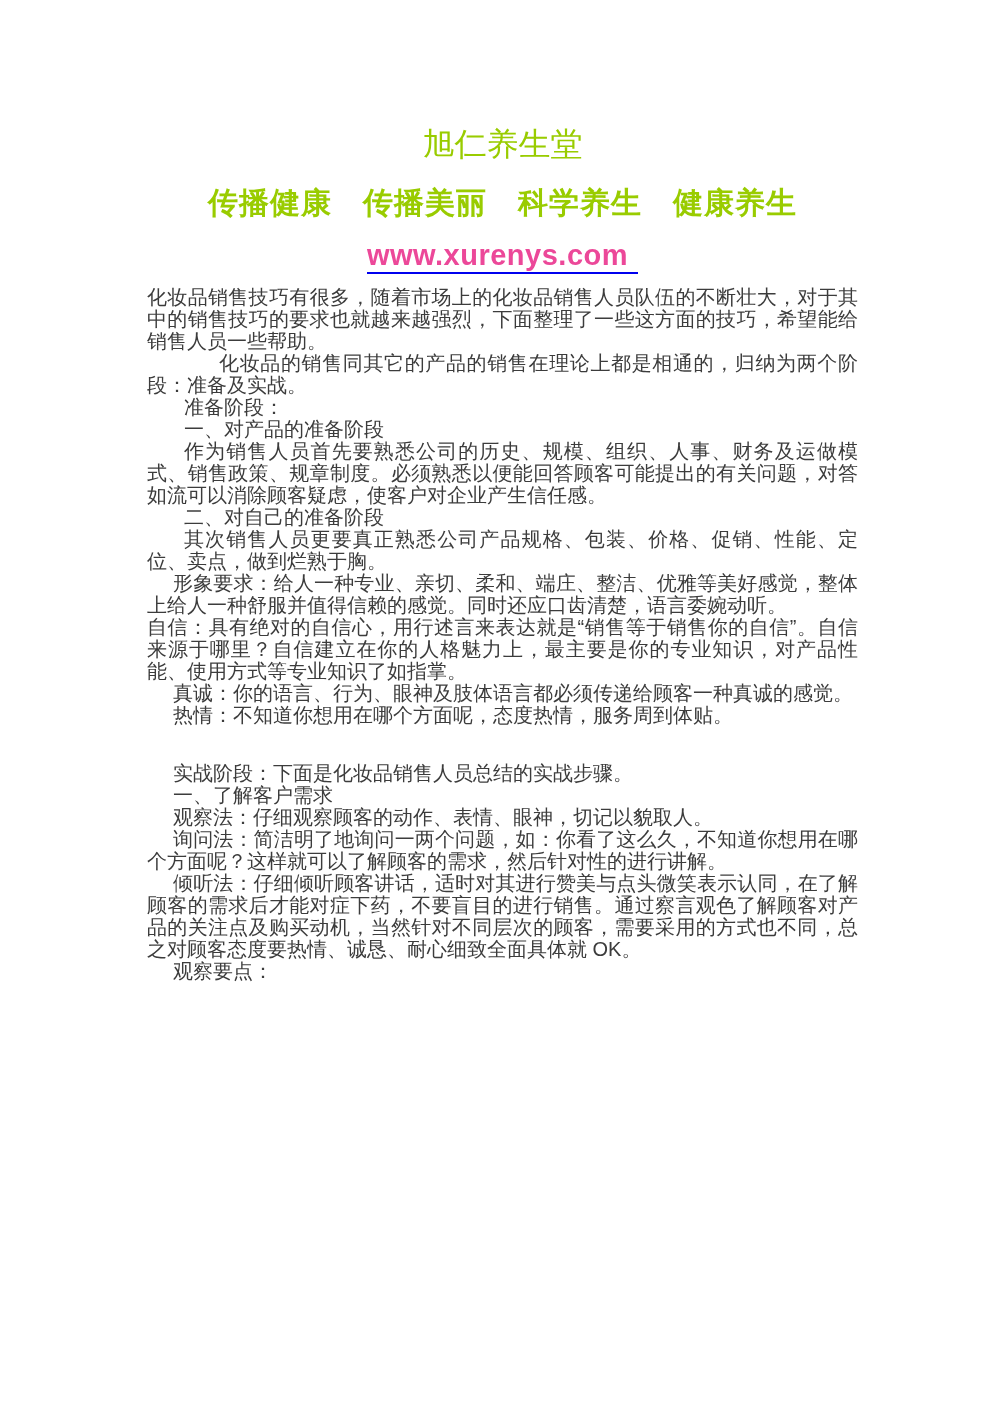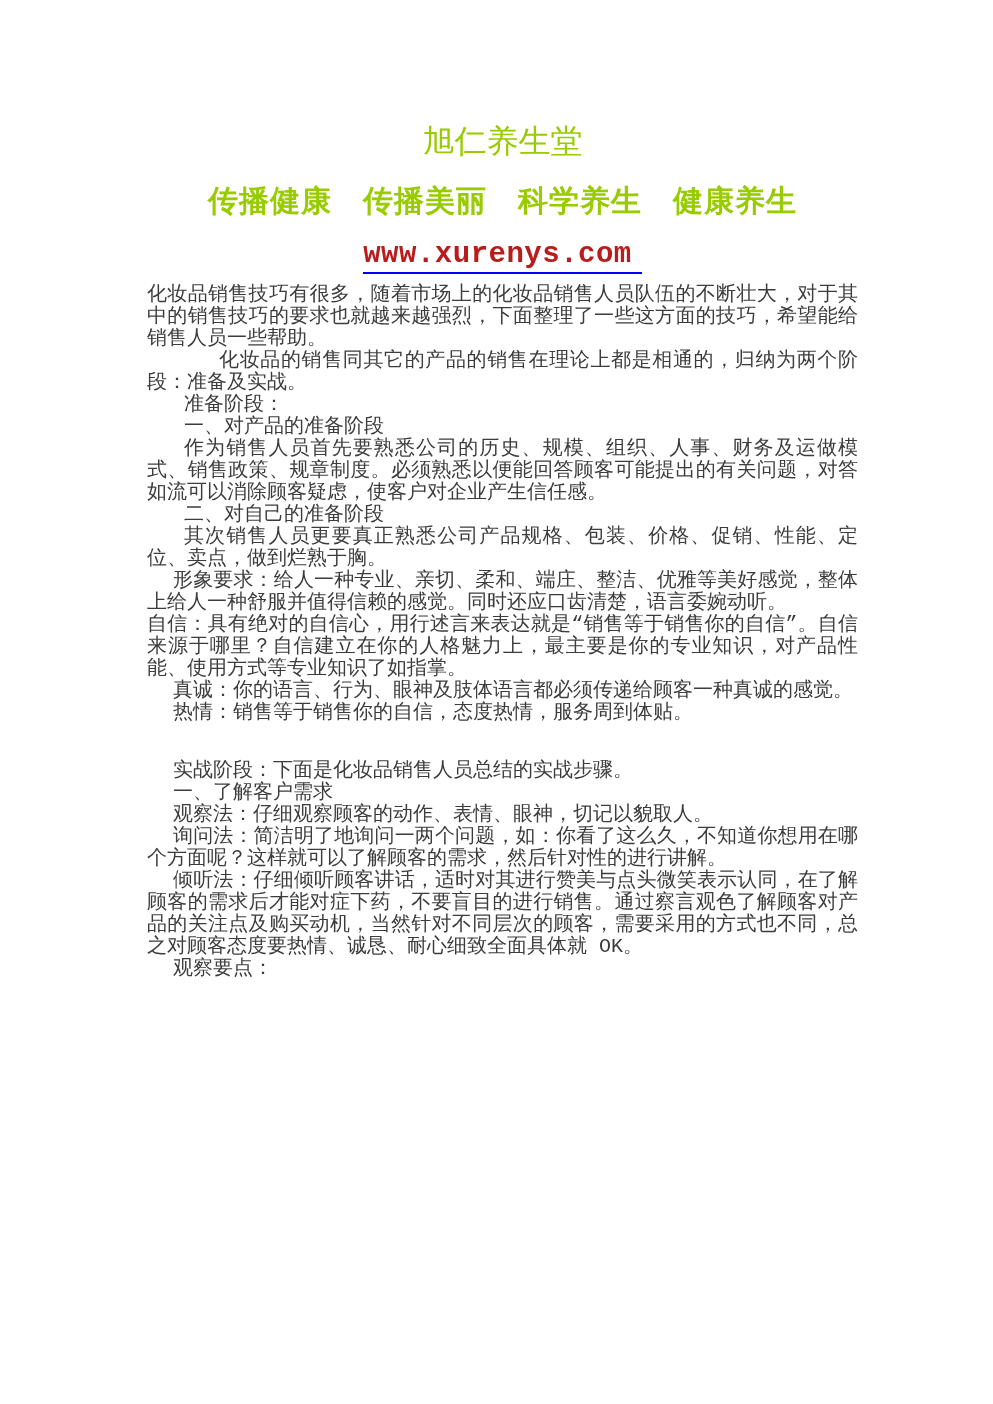--- a/index.html
+++ b/index.html
@@ -3,21 +3,21 @@
 <meta charset="utf-8">
 <title>Document</title>
 <style>
   html,body{margin:0;padding:0;background:#ffffff;}
   .page{
     position:relative;
     width:993px;
     height:1248px;
     background:#ffffff;
     overflow:hidden;
-    font-family:Liberation Mono, monospace;
+    font-family:Liberation Sans, sans-serif;
   }
   .doc{
     padding:0 135px 0 147px;
   }
   .title{
     margin:124px 0 0 0;
     text-align:center;
     font-size:32px;
     line-height:40px;
     font-weight:400;
@@ -34,21 +34,21 @@
   }
   .linkline{
     margin:14px 0 0 0;
     text-align:center;
     line-height:34px;
   }
   .site-link{
     display:inline-block;
     font-size:29px;
     font-weight:700;
-    color:#b91c1c;
+    color:#ec4899;
     text-decoration:none;
     border-bottom:2px solid #0000ee;
     padding-right:10px;
     letter-spacing:0.5px;
   }
   .body-text{
     margin-top:9px;
     color:#3c3c3c;
     font-size:20px;
   }
@@ -78,21 +78,21 @@
         <p class="para ind-none">化妆品销售技巧有很多，随着市场上的化妆品销售人员队伍的不断壮大，对于其中的销售技巧的要求也就越来越强烈，下面整理了一些这方面的技巧，希望能给销售人员一些帮助。</p>
         <p class="para ind-big">化妆品的销售同其它的产品的销售在理论上都是相通的，归纳为两个阶段：准备及实战。</p>
         <p class="para ind-std">准备阶段：</p>
         <p class="para ind-std">一、对产品的准备阶段</p>
         <p class="para ind-std">作为销售人员首先要熟悉公司的历史、规模、组织、人事、财务及运做模式、销售政策、规章制度。必须熟悉以便能回答顾客可能提出的有关问题，对答如流可以消除顾客疑虑，使客户对企业产生信任感。</p>
         <p class="para ind-std">二、对自己的准备阶段</p>
         <p class="para ind-std">其次销售人员更要真正熟悉公司产品规格、包装、价格、促销、性能、定位、卖点，做到烂熟于胸。</p>
         <p class="para ind-sm">形象要求：给人一种专业、亲切、柔和、端庄、整洁、优雅等美好感觉，整体上给人一种舒服并值得信赖的感觉。同时还应口齿清楚，语言委婉动听。</p>
         <p class="para ind-none">自信：具有绝对的自信心，用行述言来表达就是“销售等于销售你的自信”。自信来源于哪里？自信建立在你的人格魅力上，最主要是你的专业知识，对产品性能、使用方式等专业知识了如指掌。</p>
         <p class="para ind-sm">真诚：你的语言、行为、眼神及肢体语言都必须传递给顾客一种真诚的感觉。</p>
-        <p class="para ind-sm">热情：销售等于销售你的自信，态度热情，服务周到体贴。</p>
+        <p class="para ind-sm">热情：不知道你想用在哪个方面呢，态度热情，服务周到体贴。</p>
         <p class="para blank-line"></p>
         <p class="para ind-sm">实战阶段：下面是化妆品销售人员总结的实战步骤。</p>
         <p class="para ind-sm">一、了解客户需求</p>
         <p class="para ind-sm">观察法：仔细观察顾客的动作、表情、眼神，切记以貌取人。</p>
         <p class="para ind-sm">询问法：简洁明了地询问一两个问题，如：你看了这么久，不知道你想用在哪个方面呢？这样就可以了解顾客的需求，然后针对性的进行讲解。</p>
         <p class="para ind-sm">倾听法：仔细倾听顾客讲话，适时对其进行赞美与点头微笑表示认同，在了解顾客的需求后才能对症下药，不要盲目的进行销售。通过察言观色了解顾客对产品的关注点及购买动机，当然针对不同层次的顾客，需要采用的方式也不同，总之对顾客态度要热情、诚恳、耐心细致全面具体就 OK。</p>
         <p class="para ind-sm">观察要点：</p>
       </div>
   </div>
 </div>

